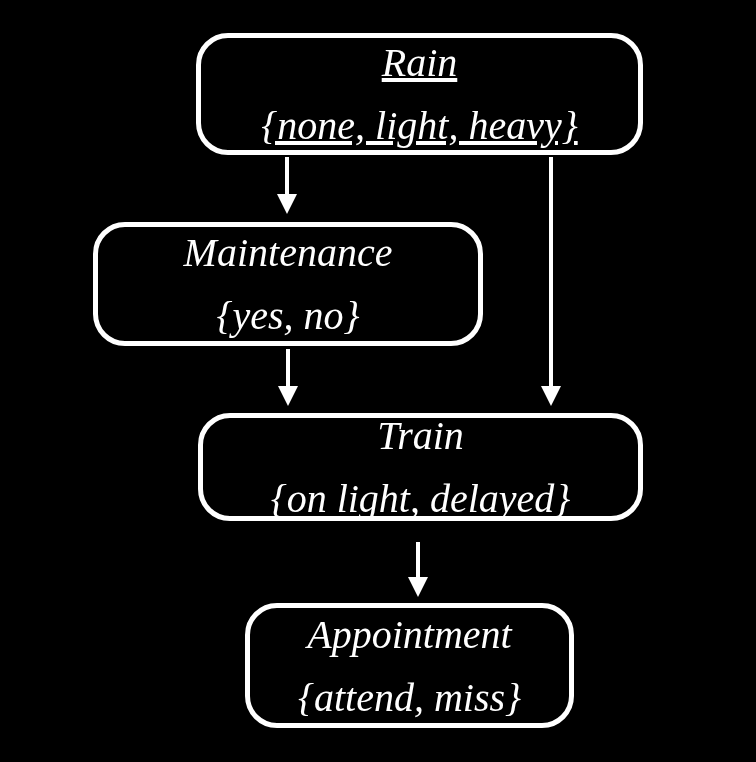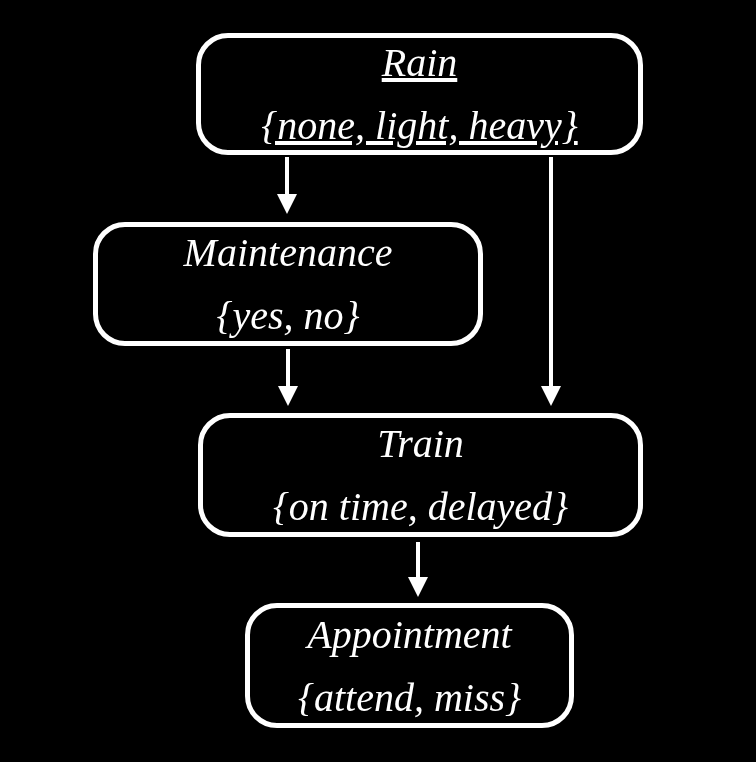--- a/index.html
+++ b/index.html
@@ -36,21 +36,21 @@
     text-align: center;
     font-style: italic;
     font-size: 40px;
     line-height: 47px;
   }
   .node .node-title { white-space: nowrap; }
   .node .node-values { white-space: nowrap; margin-top: 16px; }
 
   #node-rain        { left: 196px; top:  33px; width: 447px; height: 122px; text-decoration: underline; }
   #node-maintenance { left:  93px; top: 222px; width: 390px; height: 124px; }
-  #node-train       { left: 198px; top: 413px; width: 445px; height: 124px; }
+  #node-train       { left: 198px; top: 413px; width: 445px; height: 108px; }
   #node-appointment { left: 245px; top: 603px; width: 329px; height: 125px; }
 </style>
 </head>
 <body>
 
 <div id="canvas">
 
   <svg class="edges-svg" viewBox="0 0 756 762" xmlns="http://www.w3.org/2000/svg">
     <defs>
       <marker id="arrowhead" viewBox="0 0 10 10" refX="8" refY="5" markerWidth="5" markerHeight="5" orient="auto">
@@ -68,21 +68,21 @@
     <div class="node-values">{none, light, heavy}</div>
   </div>
 
   <div class="node" id="node-maintenance">
     <div class="node-title">Maintenance</div>
     <div class="node-values">{yes, no}</div>
   </div>
 
   <div class="node" id="node-train">
     <div class="node-title">Train</div>
-    <div class="node-values">{on time, delayed}</div>
+    <div class="node-values">{on light, delayed}</div>
   </div>
 
   <div class="node" id="node-appointment">
     <div class="node-title">Appointment</div>
     <div class="node-values">{attend, miss}</div>
   </div>
 
 </div>
 
 </body></html>

